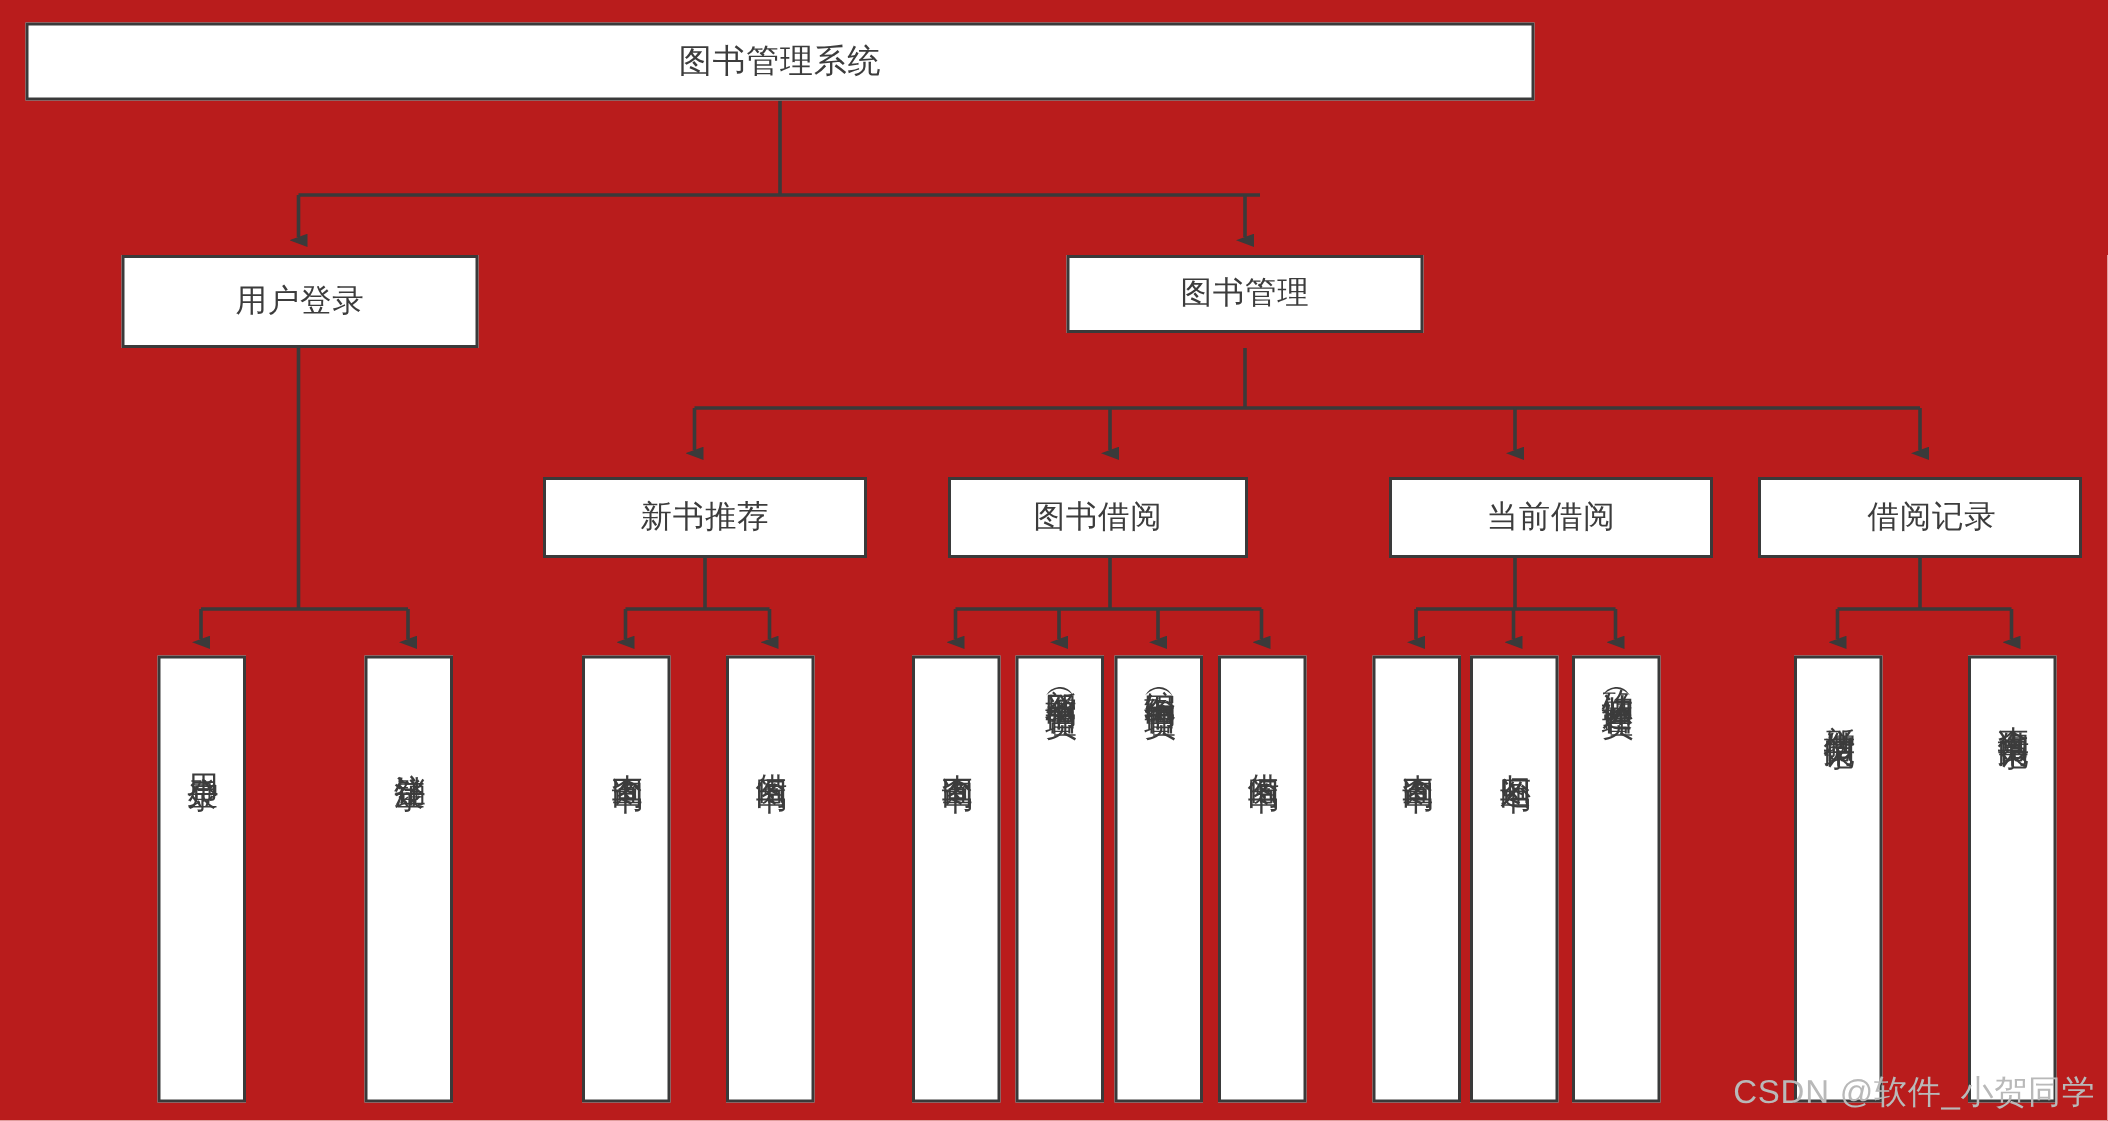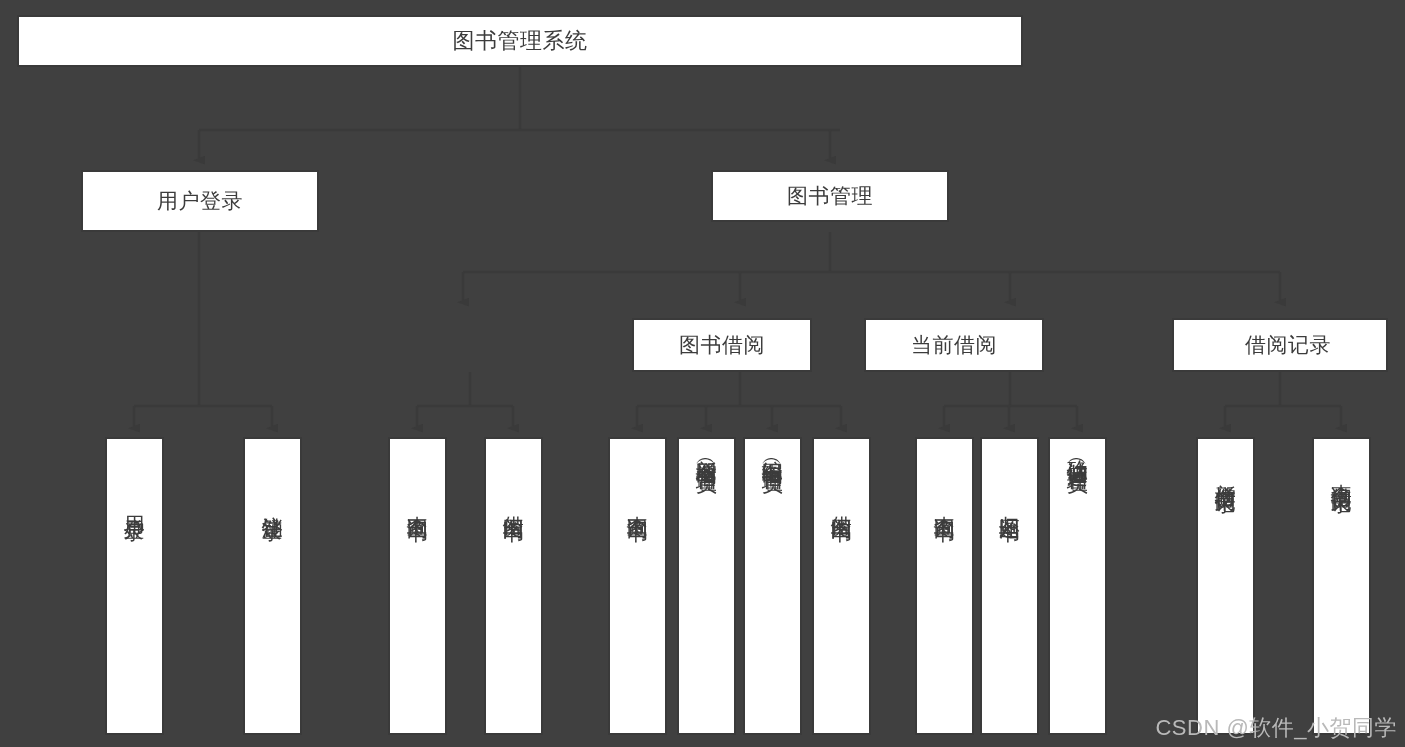--- a/index.html
+++ b/index.html
@@ -8,21 +8,21 @@
     padding: 0;
     background: #ffffff;
   }
   body {
     font-family: "Liberation Sans", "DejaVu Sans", sans-serif;
   }
   #canvas {
     position: relative;
     width: 1405px;
     height: 747px;
-    background: #404040;
+    background: #b91c1c;
     overflow: hidden;
   }
   svg.edges {
     position: absolute;
     left: 0;
     top: 0;
     width: 1405px;
     height: 747px;
     pointer-events: none;
   }
@@ -135,24 +135,27 @@
     <span class="label">图书管理系统</span>
   </div>
 
   <div class="node horiz" style="left:81px; top:170px; width:238px; height:62px;">
     <span class="label">用户登录</span>
   </div>
   <div class="node horiz" style="left:711px; top:170px; width:238px; height:52px;">
     <span class="label">图书管理</span>
   </div>
 
-  <div class="node horiz" style="left:632px; top:318px; width:180px; height:54px;">
+  <div class="node horiz" style="left:362px; top:318px; width:216px; height:54px;">
+    <span class="label">新书推荐</span>
+  </div>
+  <div class="node horiz" style="left:632px; top:318px; width:200px; height:54px;">
     <span class="label">图书借阅</span>
   </div>
-  <div class="node horiz" style="left:864px; top:318px; width:180px; height:54px;">
+  <div class="node horiz" style="left:926px; top:318px; width:216px; height:54px;">
     <span class="label">当前借阅</span>
   </div>
   <div class="node horiz" style="left:1172px; top:318px; width:216px; height:54px;padding-left:16px;">
     <span class="label">借阅记录</span>
   </div>
 
   <div class="node vert" style="left:105px; top:437px; width:59px; height:298px; padding-top:60px;">
     <span class="label">用户登录</span>
   </div>
   <div class="node vert" style="left:243px; top:437px; width:59px; height:298px; padding-top:60px;">

